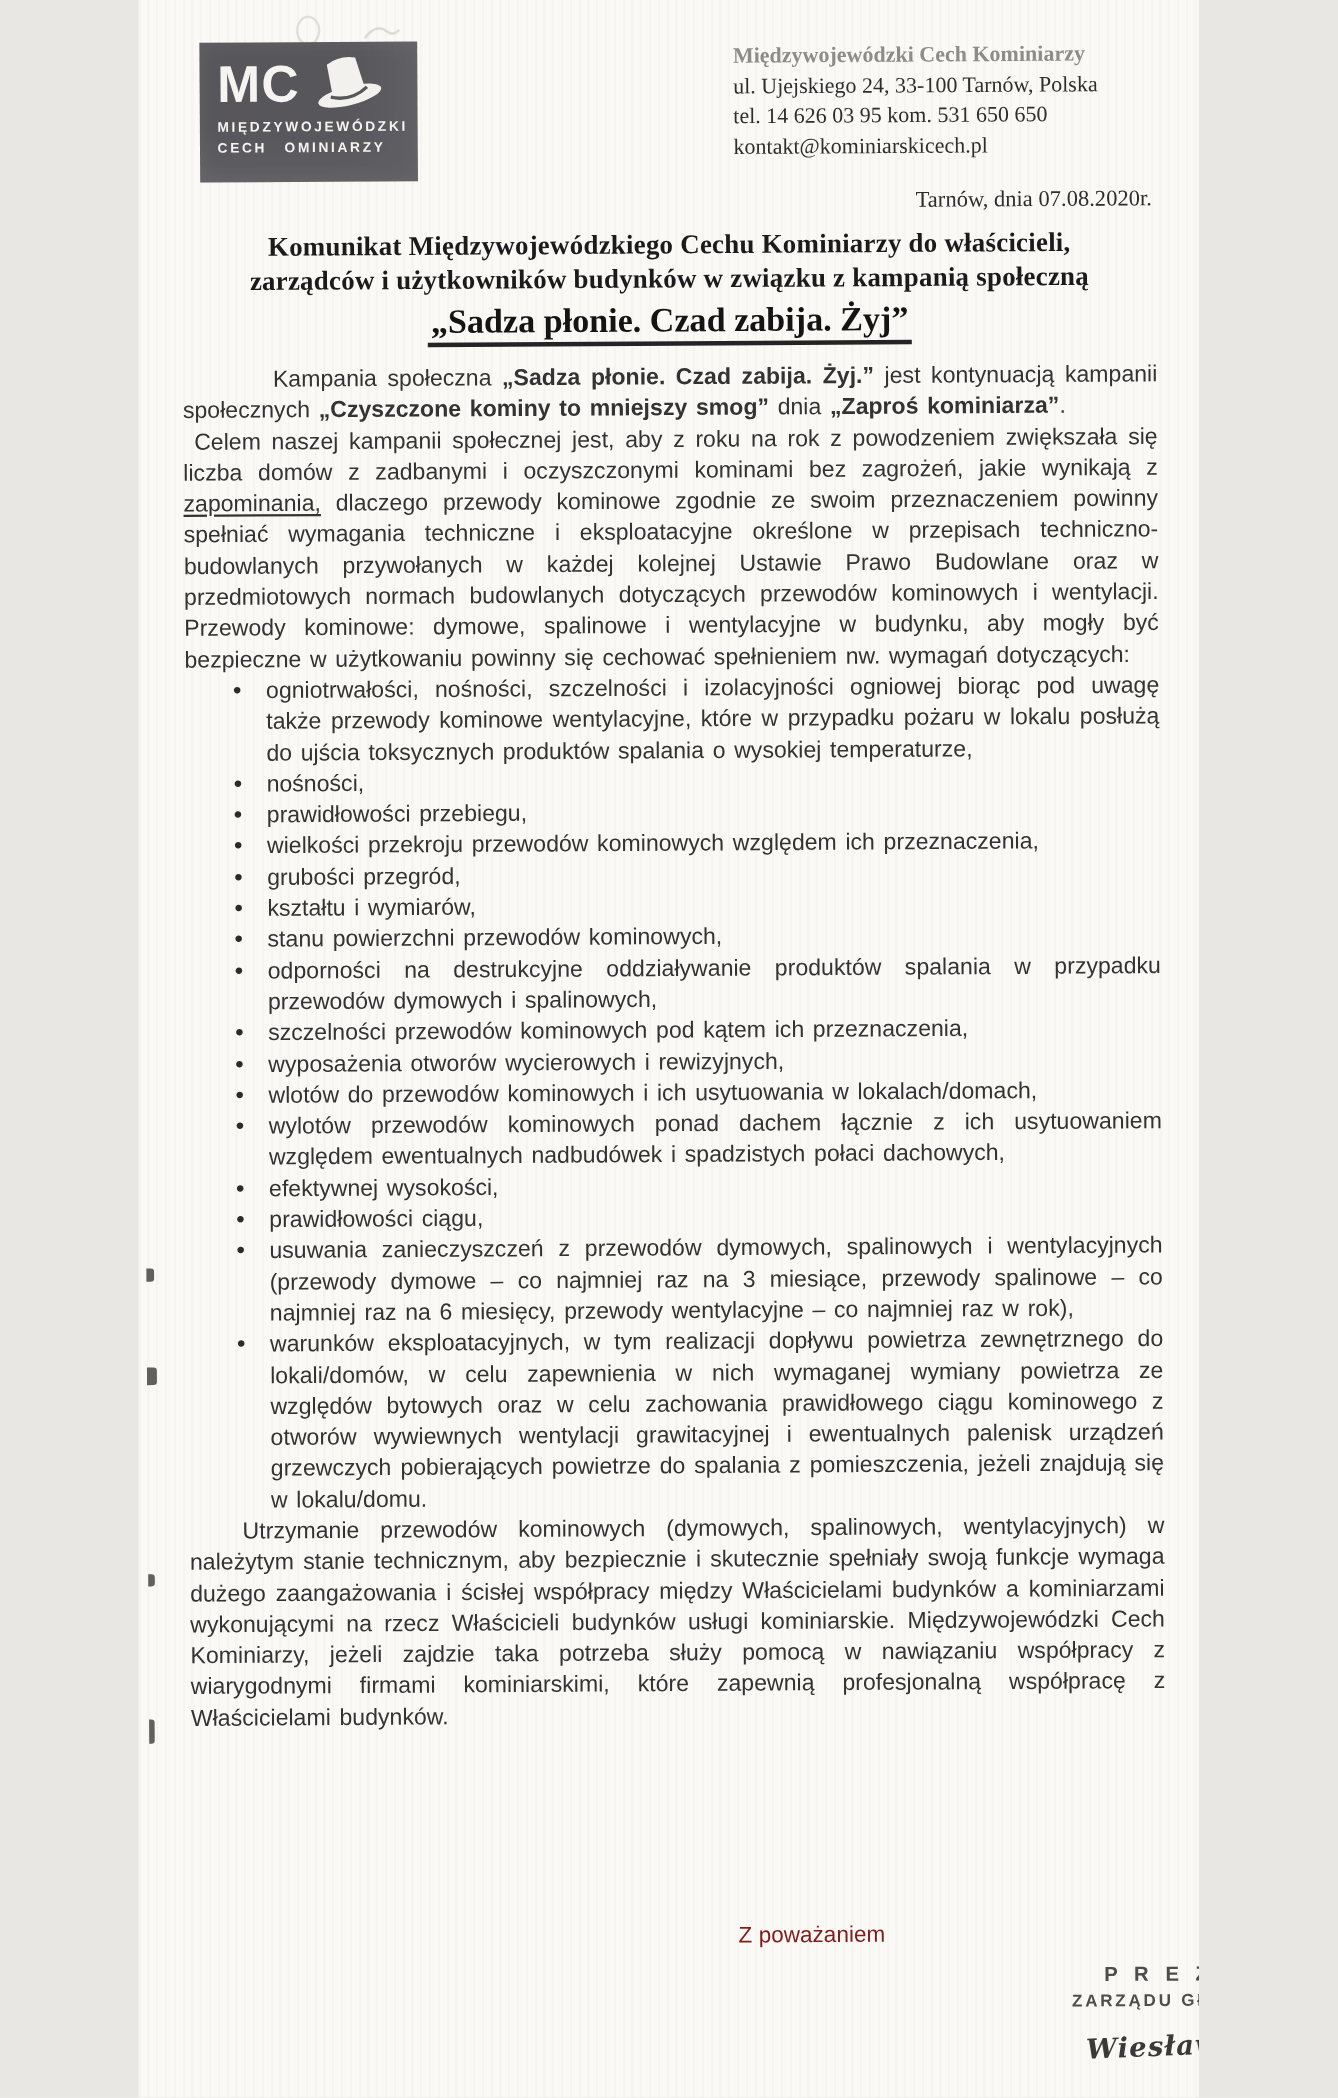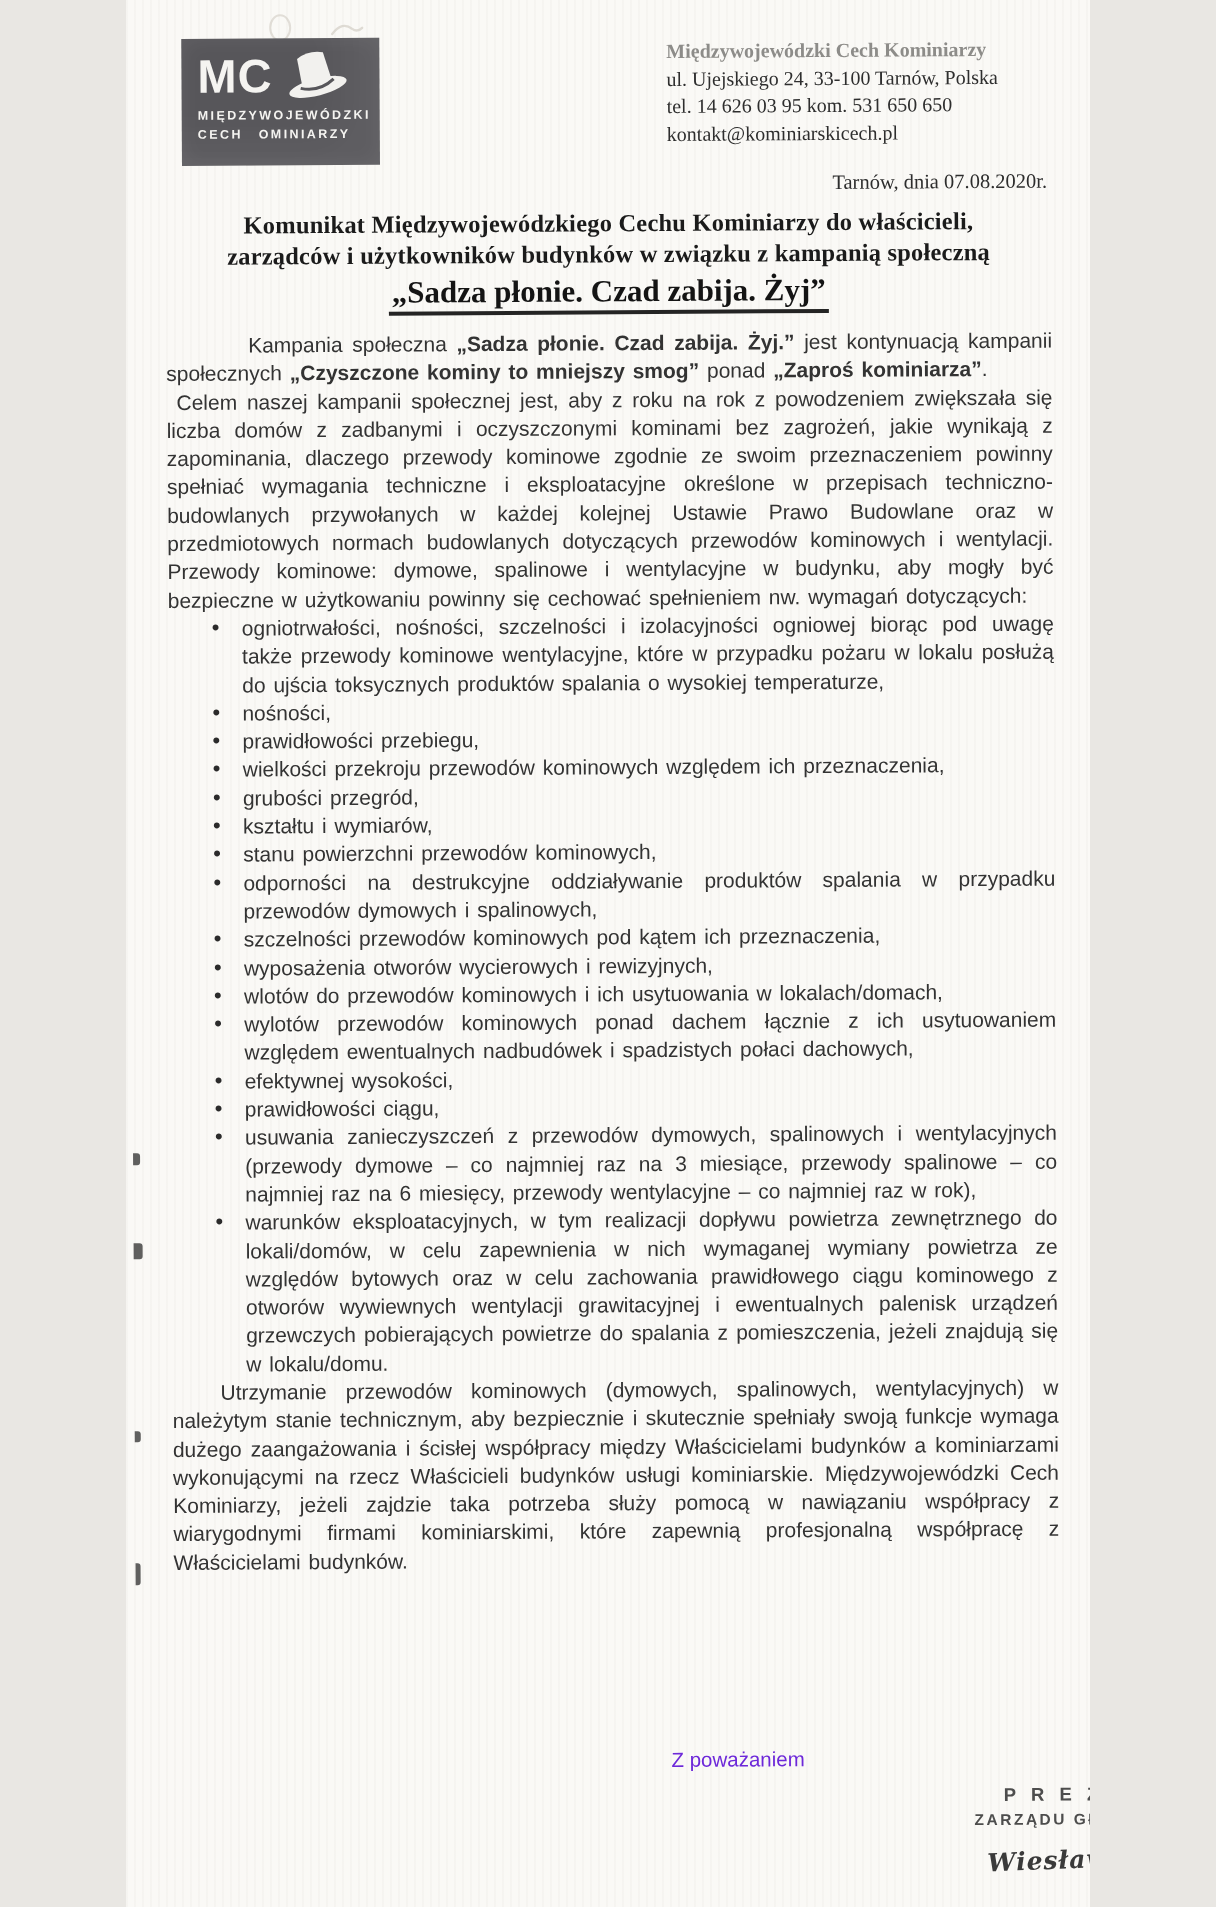--- a/index.html
+++ b/index.html
@@ -48,27 +48,27 @@
     font-size:31px; line-height:36px; color:#141414; border-bottom:4px solid #242424; padding:0 3px 1px; }
 
   .body{ margin-top:15px; font-size:21px; line-height:28.3px; color:#333;
     text-align:justify; word-spacing:2px; }
   .bpara{ text-align:justify; }
   .ind-lg{ text-indent:82px; }
   .ind-sm{ text-indent:48px; }
   .ind-xs{ text-indent:10px; }
   .s-n{ font-weight:400; }
   .s-b{ font-weight:700; }
-  .s-u{ text-underline-offset:3px; }
+  .s-u{ text-decoration:underline; text-underline-offset:3px; }
   .blist{ list-style:none; }
   .blist li{ position:relative; padding-left:74px; }
   .blist li::before{ content:"•"; position:absolute; left:44px; top:-1px; font-size:22px; color:#2b2b2b; }
 
   
-  .valediction{ position:absolute; right:296px; top:1748px; font-size:20.5px; color:#6d28d9; }
+  .valediction{ position:absolute; right:296px; top:1748px; font-size:20.5px; color:#7f1d1d; }
   .stamp{ position:absolute; left:796px; top:1786px; width:296px; text-align:center; color:#4d4d4d; }
   .stamp-l1{ font-size:18.5px; font-weight:700; letter-spacing:5px; }
   .stamp-l2{ font-size:15.5px; font-weight:700; letter-spacing:2.5px; margin-top:5px; }
   .signature-svg{ position:absolute; left:930px; top:1778px; }
   .sig-name{ position:absolute; left:850px; top:1846px; width:260px;
     font-family:"DejaVu Serif", serif; font-style:italic; font-weight:700;
     font-size:25px; color:#3a3a3a; letter-spacing:1px; transform:rotate(-2deg); }
 
   
   .smudge{ position:absolute; left:0; background:#2c2c2c; opacity:.75; border-radius:0 3px 3px 0; }
@@ -110,21 +110,21 @@
       <div>kontakt@kominiarskicech.pl</div>
     </div>
 
     <div class="column">
       <div class="dateline">Tarnów, dnia 07.08.2020r.</div>
       <h1 class="title"><span>Komunikat Międzywojewódzkiego Cechu Kominiarzy do właścicieli,</span><br><span>zarządców i użytkowników budynków w związku z kampanią społeczną</span></h1>
       <div class="campaign-wrap">
         <span class="campaign">„Sadza płonie. Czad zabija. Żyj”</span>
       </div>
       <div class="body">
-          <p class="bpara ind-lg"><span class="s-n">Kampania społeczna </span><span class="s-b">„Sadza płonie. Czad zabija. Żyj.”</span><span class="s-n"> jest kontynuacją kampanii społecznych </span><span class="s-b">„Czyszczone kominy to mniejszy smog”</span><span class="s-n"> ponad </span><span class="s-b">„Zaproś kominiarza”</span><span class="s-n">.</span></p>
+          <p class="bpara ind-lg"><span class="s-n">Kampania społeczna </span><span class="s-b">„Sadza płonie. Czad zabija. Żyj.”</span><span class="s-n"> jest kontynuacją kampanii społecznych </span><span class="s-b">„Czyszczone kominy to mniejszy smog”</span><span class="s-n"> dnia </span><span class="s-b">„Zaproś kominiarza”</span><span class="s-n">.</span></p>
           <p class="bpara ind-xs"><span class="s-n">Celem naszej kampanii społecznej jest, aby z roku na rok z powodzeniem zwiększała się liczba domów z zadbanymi i oczyszczonymi kominami bez zagrożeń, jakie wynikają z </span><span class="s-u">zapominania,</span><span class="s-n"> dlaczego przewody kominowe zgodnie ze swoim przeznaczeniem powinny spełniać wymagania techniczne i eksploatacyjne określone w przepisach techniczno-budowlanych przywołanych w każdej kolejnej Ustawie Prawo Budowlane oraz w przedmiotowych normach budowlanych dotyczących przewodów kominowych i wentylacji. Przewody kominowe: dymowe, spalinowe i wentylacyjne w budynku, aby mogły być bezpieczne w użytkowaniu powinny się cechować spełnieniem nw. wymagań dotyczących:</span></p>
           <ul class="blist">
             <li><span class="s-n">ogniotrwałości, nośności, szczelności i izolacyjności ogniowej biorąc pod uwagę także przewody kominowe wentylacyjne, które w przypadku pożaru w lokalu posłużą do ujścia toksycznych produktów spalania o wysokiej temperaturze,</span></li>
             <li><span class="s-n">nośności,</span></li>
             <li><span class="s-n">prawidłowości przebiegu,</span></li>
             <li><span class="s-n">wielkości przekroju przewodów kominowych względem ich przeznaczenia,</span></li>
             <li><span class="s-n">grubości przegród,</span></li>
             <li><span class="s-n">kształtu i wymiarów,</span></li>
             <li><span class="s-n">stanu powierzchni przewodów kominowych,</span></li>
             <li><span class="s-n">odporności na destrukcyjne oddziaływanie produktów spalania w przypadku przewodów dymowych i spalinowych,</span></li>

